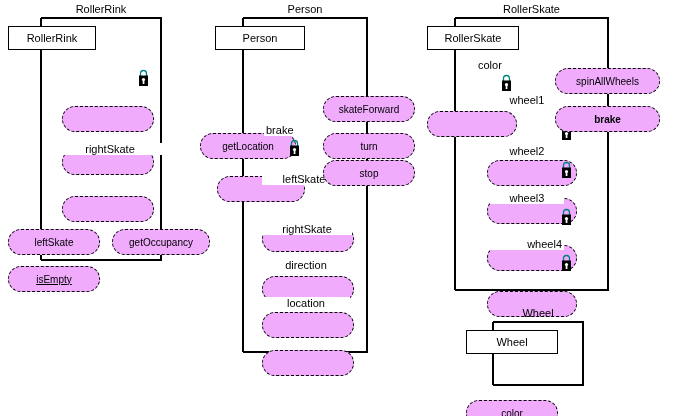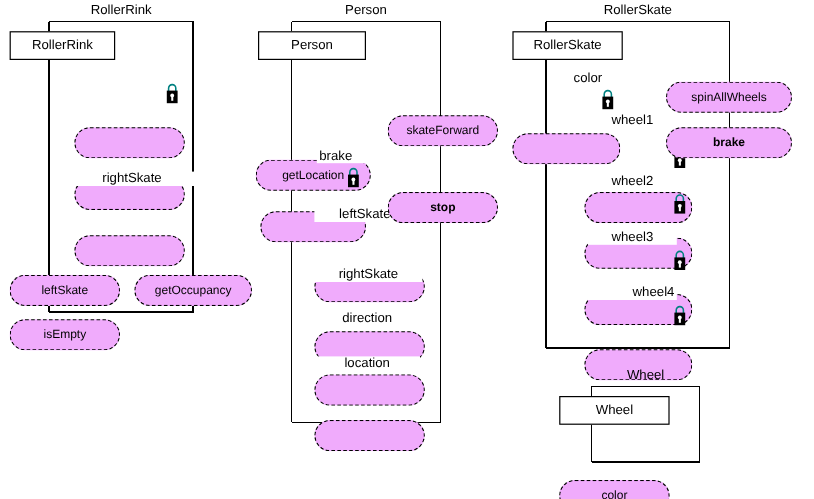--- a/index.html
+++ b/index.html
@@ -146,28 +146,28 @@
     <circle cx="6.5" cy="10.5" r="1.6" fill="#ffffff"></circle>
     <rect x="5.7" y="11" width="1.7" height="4" fill="#ffffff"></rect>
   </svg>
 
   <div class="capsule" style="left:62px; top:109px; width:92px; height:26px;"></div>
 
   <div class="field-label centered" style="left:58px; top:143px; width:100px;">rightSkate</div>
   <div class="capsule" style="left:62px; top:156px; width:92px; height:26px;"></div>
 
   <div class="capsule" style="left:8px; top:189px; width:92px; height:26px;">leftSkate</div>
-  <div class="capsule" style="left:8px; top:226px; width:92px; height:26px;">isEmpty</div>
+  <div class="capsule" style="left:8px; top:226px; width:92px; height:26px;text-decoration:underline;">isEmpty</div>
   <div class="capsule" style="left:112px; top:189px; width:98px; height:26px;">getOccupancy</div>
 
   <div class="group-title" style="left:243px; top:3px; width:124px;">Person</div>
 
   <div class="class-box" style="left:215px; top:26px; width:90px; height:24px;">Person</div>
 
-  <div class="capsule" style="left:213px; top:93px; width:96px; height:26px;">getLocation</div>
+  <div class="capsule" style="left:200px; top:93px; width:96px; height:26px;">getLocation</div>
 
   <div class="field-label left" style="left:244px; top:124px; width:60px;">brake</div>
   <div class="capsule" style="left:217px; top:136px; width:88px; height:26px;"></div>
   <svg class="lock" style="left:288px; top:139px;" viewBox="0 0 13 18">
     <path d="M 3.5 7 L 3.5 4.5 A 3 3 0 0 1 9.5 4.5 L 9.5 7" stroke="#008080" stroke-width="1.3" fill="none"></path>
     <rect x="2" y="6.5" width="9" height="10.5" fill="#000000"></rect>
     <circle cx="6.5" cy="10.5" r="1.6" fill="#ffffff"></circle>
     <rect x="5.7" y="11" width="1.7" height="4" fill="#ffffff"></rect>
   </svg>
 
@@ -177,21 +177,22 @@
   <div class="field-label centered" style="left:262px; top:223px; width:86px;">rightSkate</div>
   <div class="capsule" style="left:262px; top:236px; width:92px; height:26px;"></div>
 
   <div class="field-label centered" style="left:262px; top:259px; width:84px;">direction</div>
   <div class="capsule" style="left:262px; top:272px; width:92px; height:26px;"></div>
 
   <div class="field-label centered" style="left:262px; top:297px; width:84px;">location</div>
   <div class="capsule" style="left:262px; top:310px; width:92px; height:26px;"></div>
 
   <div class="capsule" style="left:323px; top:56px; width:92px; height:26px;">skateForward</div>
-  <div class="capsule" style="left:323px; top:120px; width:92px; height:26px;font-weight:bold;">stop</div>
+  <div class="capsule" style="left:323px; top:93px; width:92px; height:26px;">turn</div>
+  <div class="capsule" style="left:323px; top:120px; width:92px; height:26px;">stop</div>
 
   <div class="group-title" style="left:455px; top:3px; width:153px;">RollerSkate</div>
 
   <div class="class-box" style="left:427px; top:26px; width:92px; height:24px;">RollerSkate</div>
 
   <div class="field-label left" style="left:456px; top:59px; width:50px;">color</div>
   <div class="capsule" style="left:427px; top:71px; width:90px; height:26px;"></div>
   <svg class="lock" style="left:500px; top:74px;" viewBox="0 0 13 18">
     <path d="M 3.5 7 L 3.5 4.5 A 3 3 0 0 1 9.5 4.5 L 9.5 7" stroke="#008080" stroke-width="1.3" fill="none"></path>
     <rect x="2" y="6.5" width="9" height="10.5" fill="#000000"></rect>

